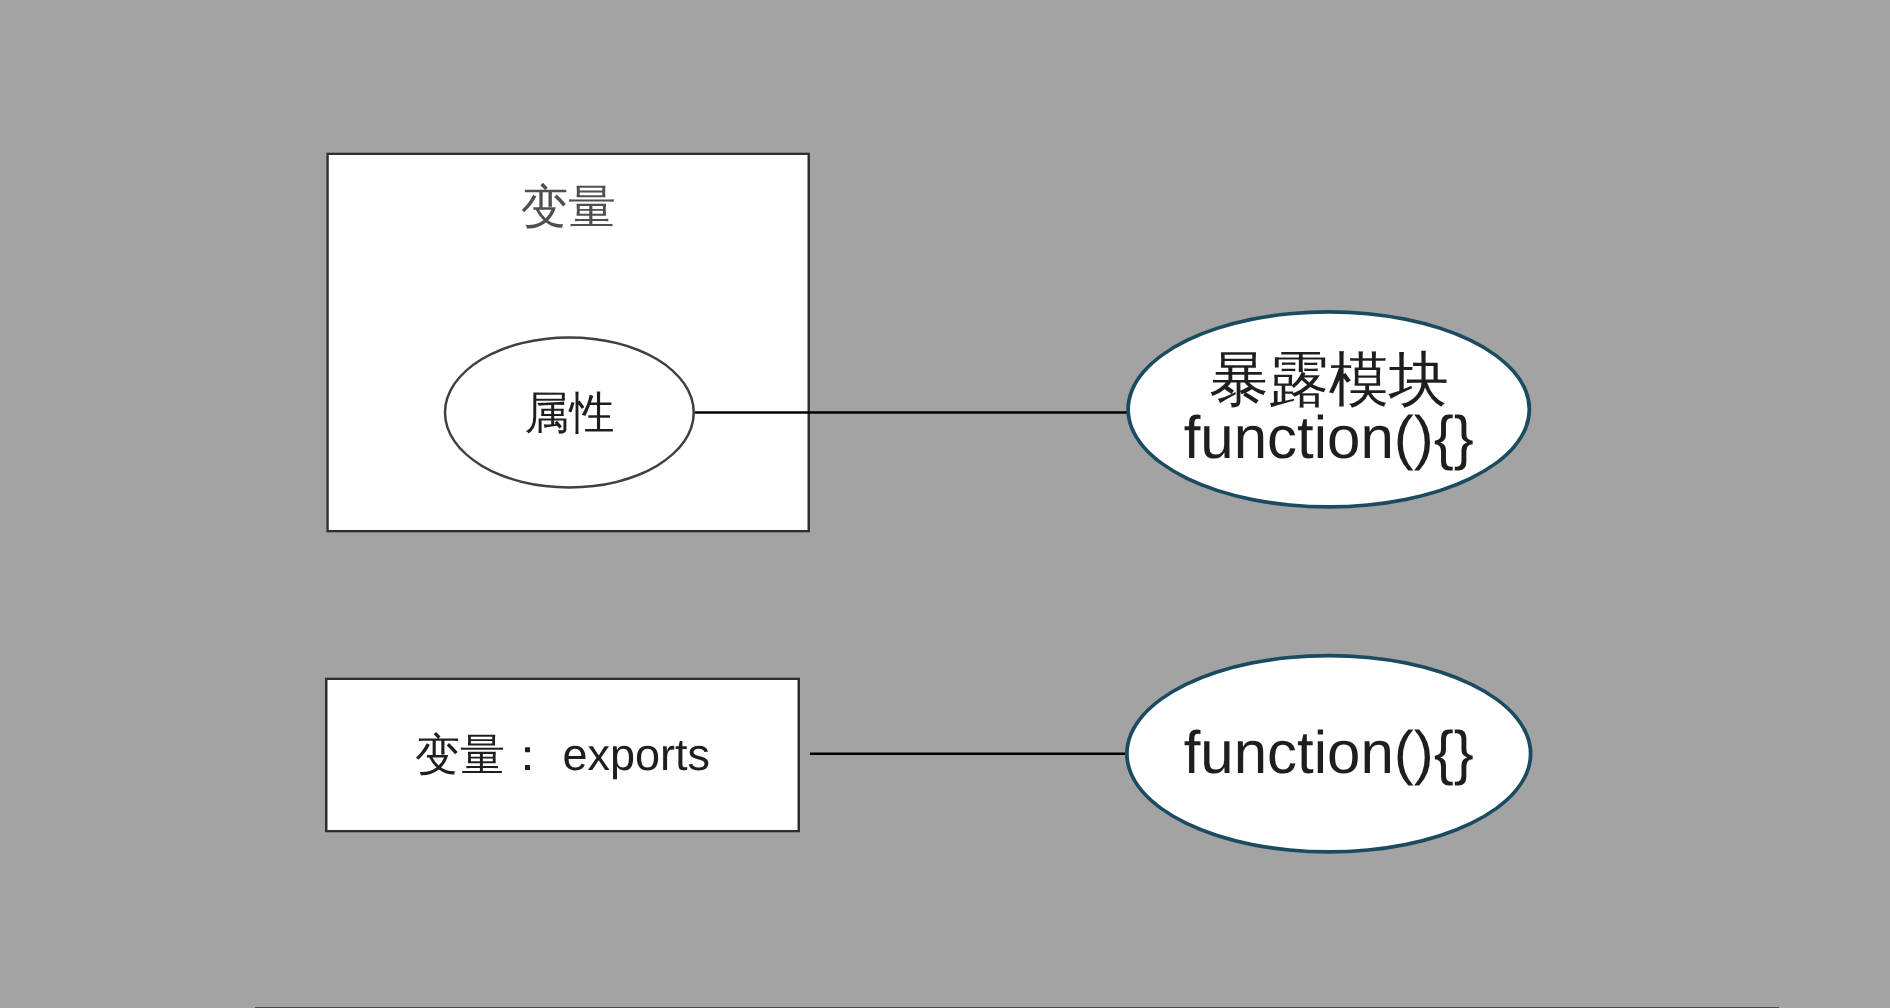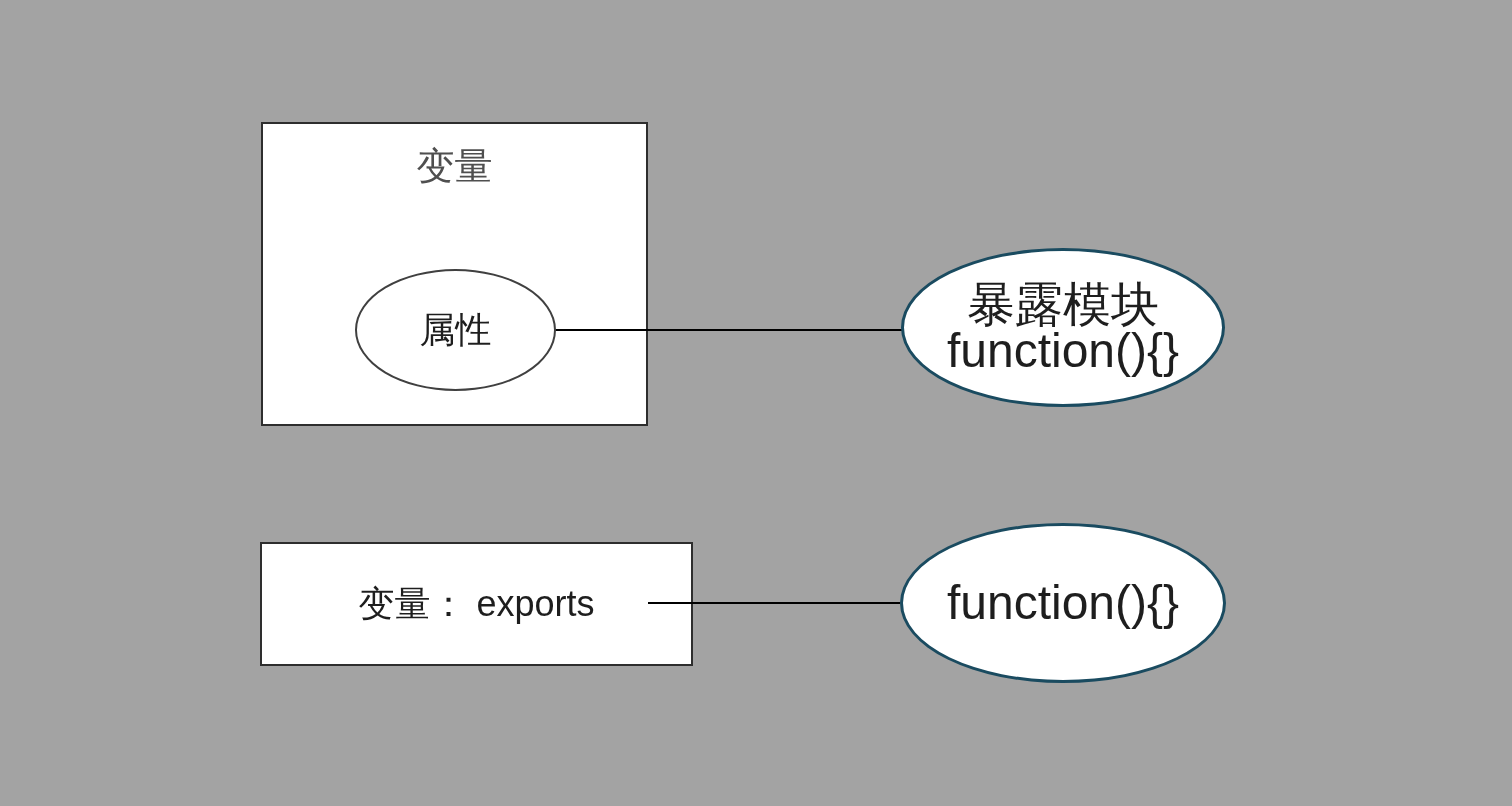--- a/index.html
+++ b/index.html
@@ -92,21 +92,21 @@
   #expose-ellipse .line,
   #function-ellipse .line {
     font-size: 48px;
     line-height: 46px;
     color: #1e1e1e;
     text-align: right;
   }
   #variable-box {
     left: 260px;
     top: 542px;
-    width: 433px;
+    width: 380px;
     height: 124px;
     justify-content: center;
     z-index: 1;
   }
   #variable-box .line {
     font-size: 36px;
     color: #1e1e1e;
     text-align: center;
   }
   #function-ellipse {

